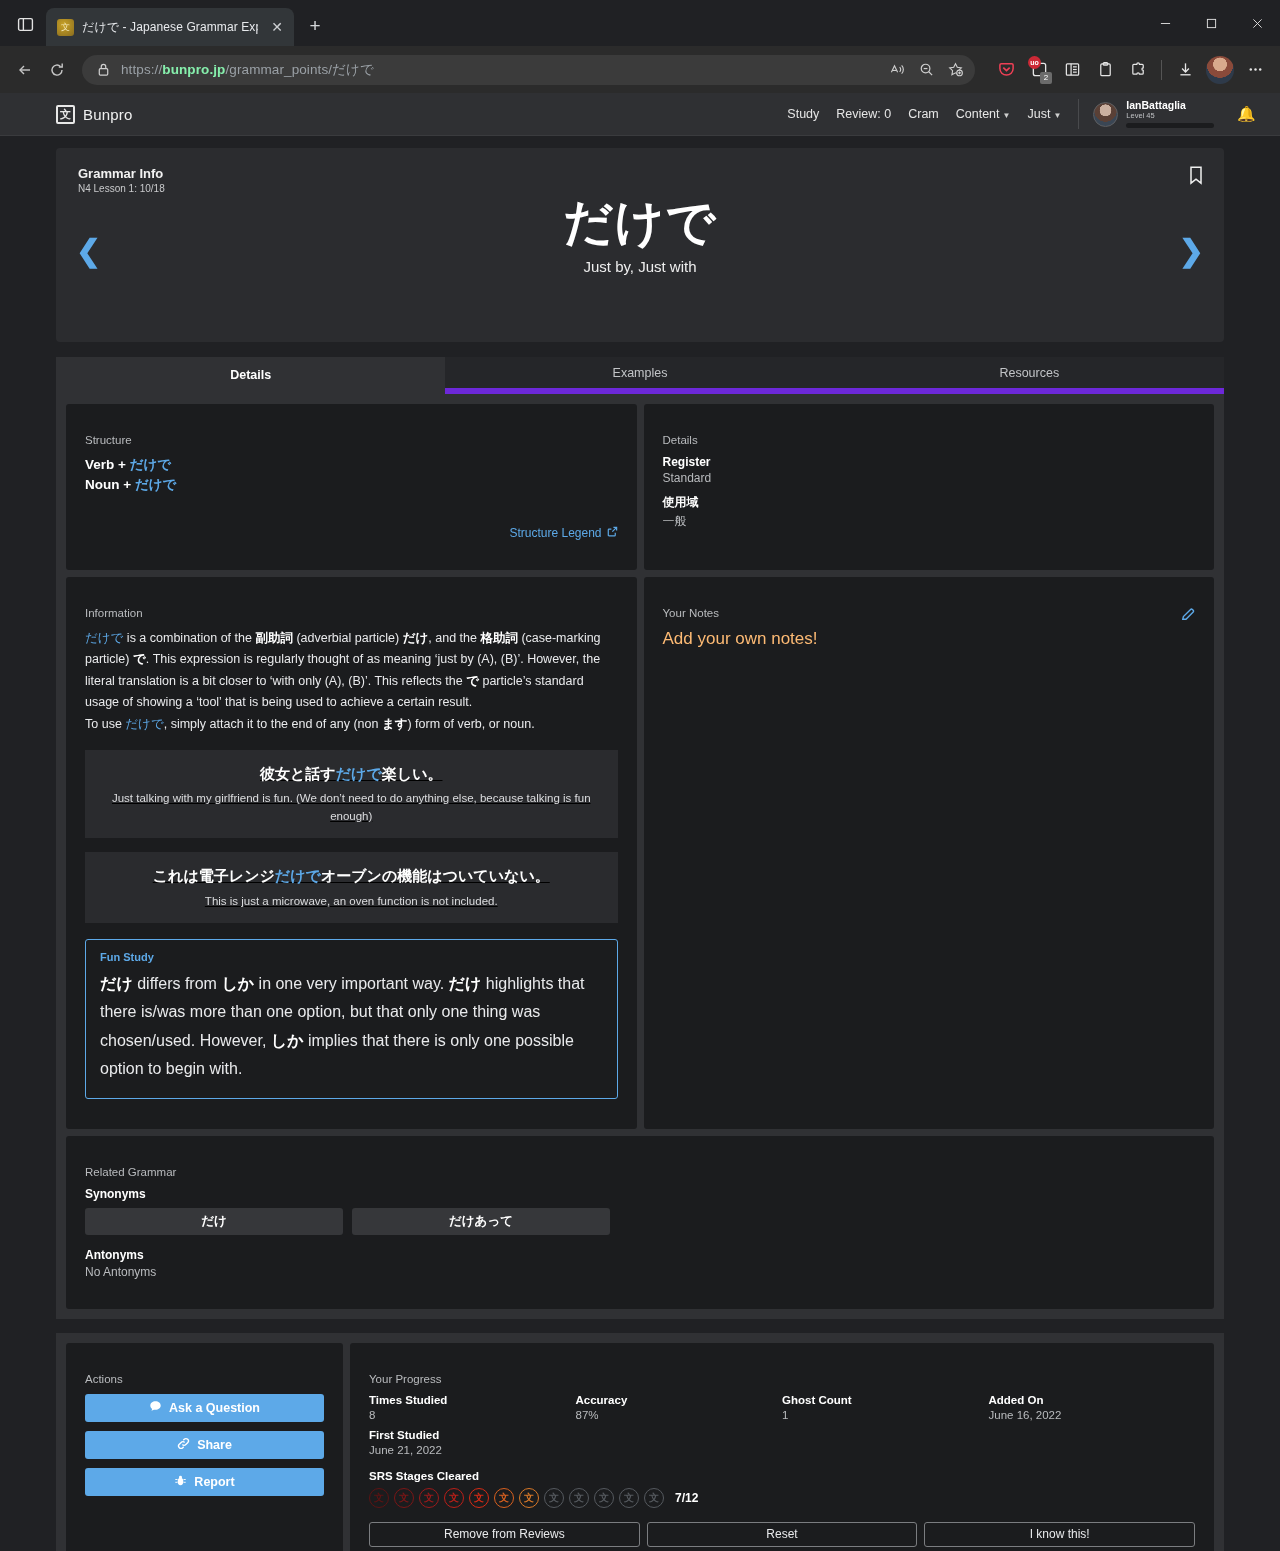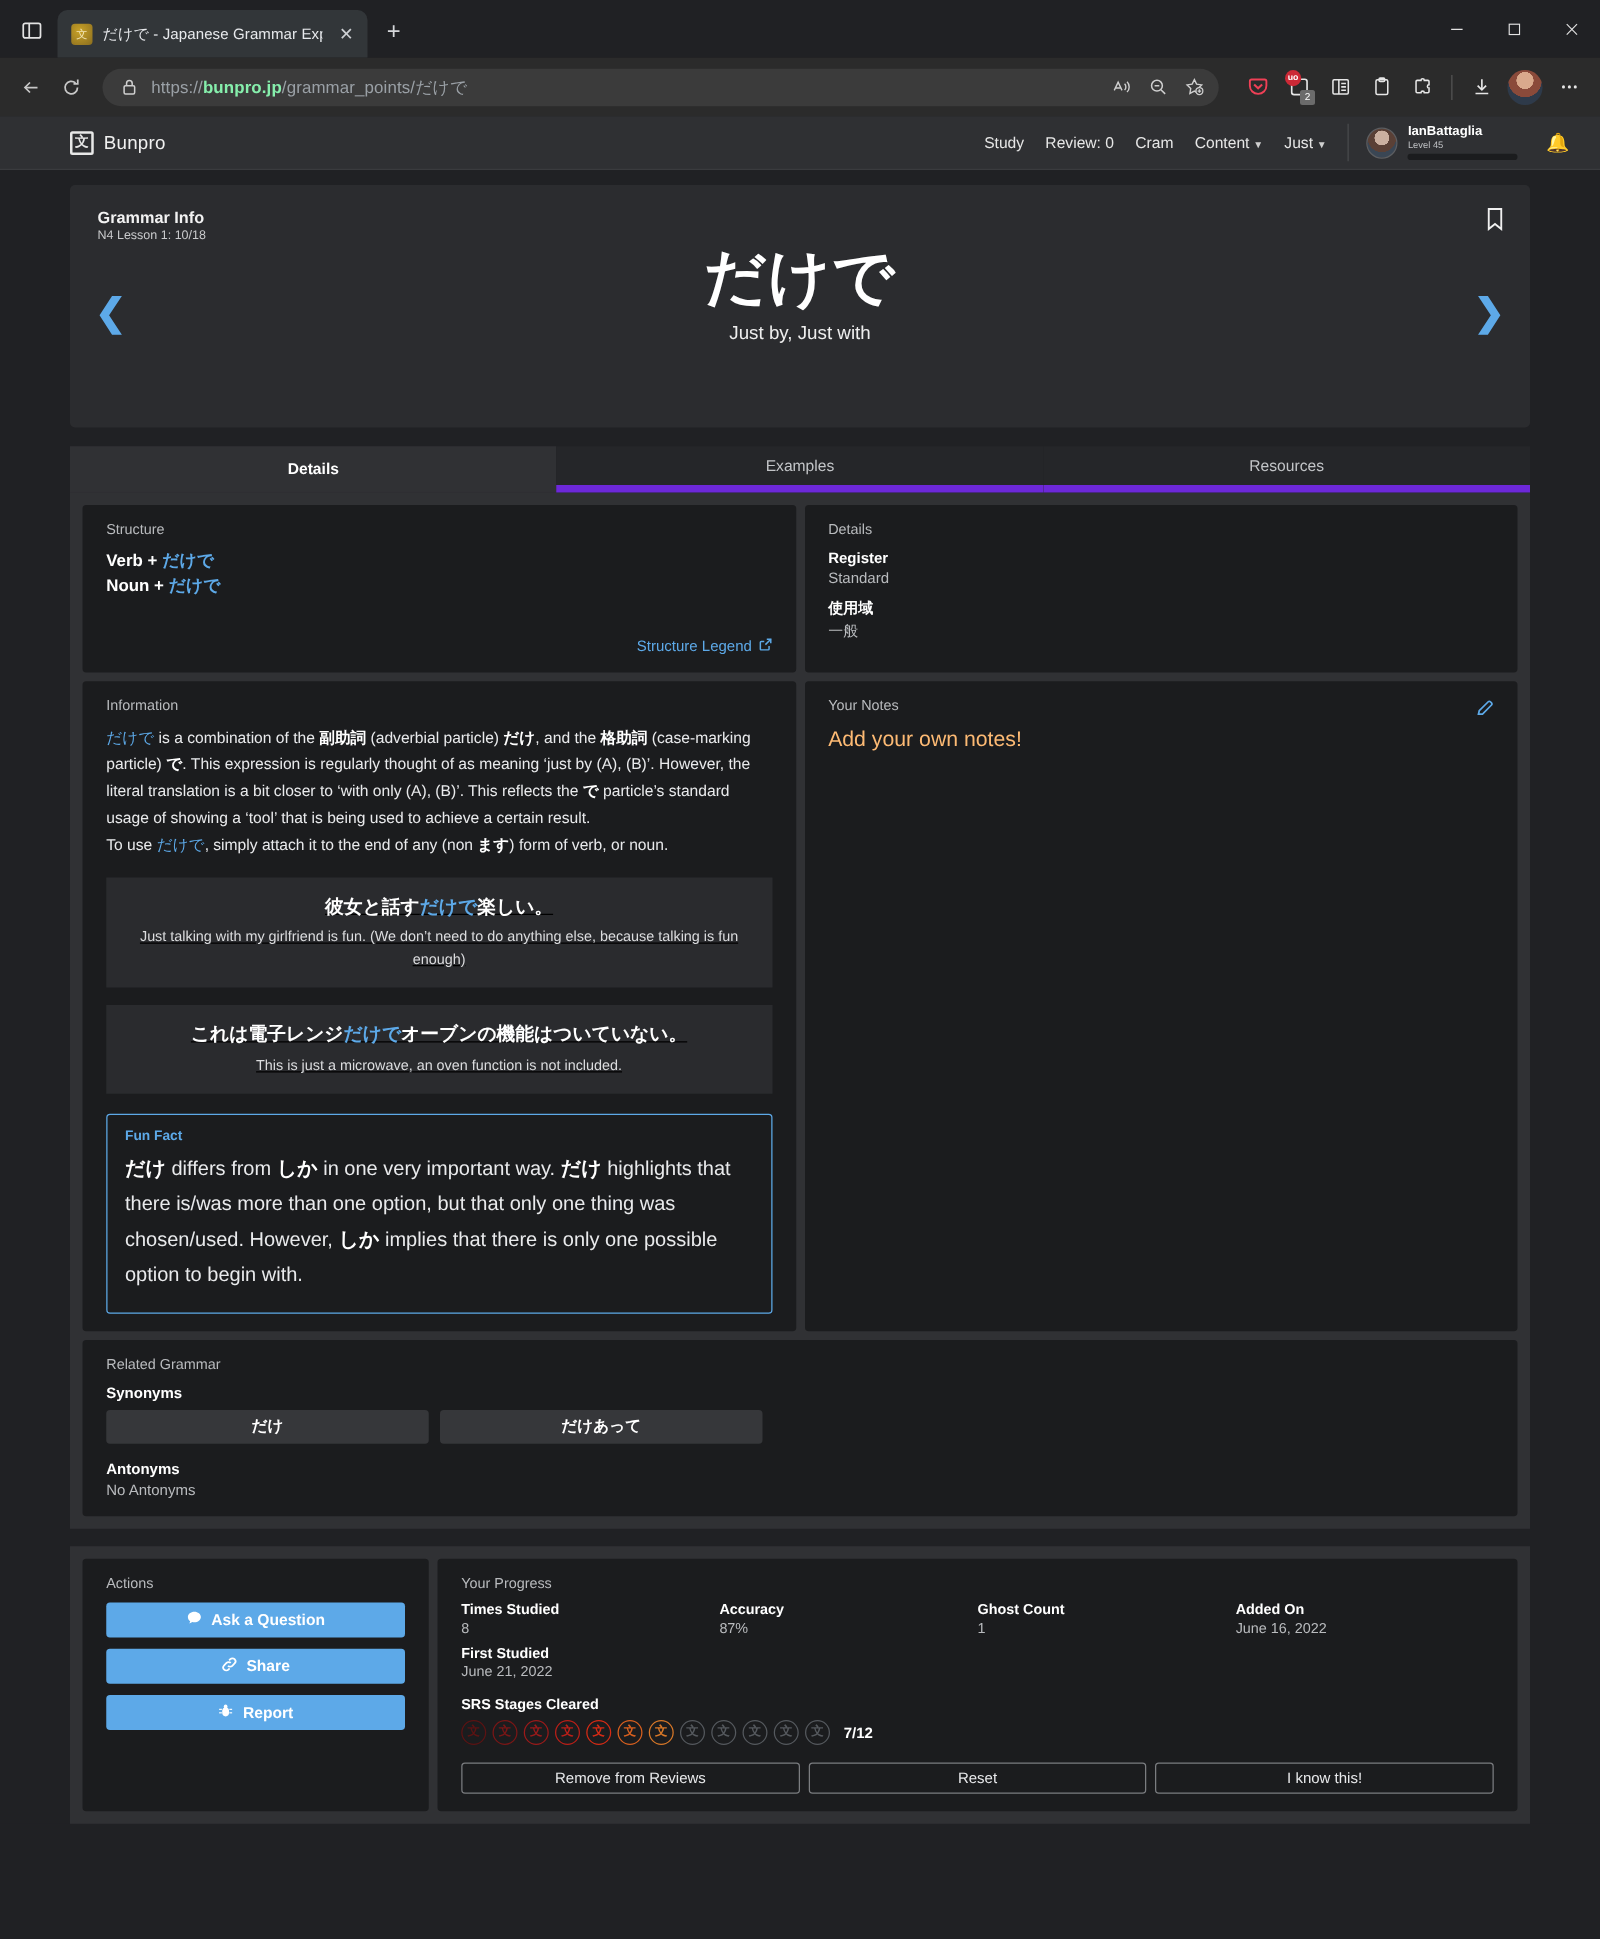--- a/index.html
+++ b/index.html
@@ -167,21 +167,21 @@
     justify-content: center; font-size: 12.5px; color: #c2c4c7;
     background: #252629; border-bottom: 6px solid #6d28d9;
   }
   .gtab.active {
     background: #303134; color: #ffffff; font-weight: 700;
     border-bottom: 1px solid #303134;
   }
 
   .panel-wrap { background: #303134; padding: 10px; }
   .grid2 { display: grid; grid-template-columns: 1fr 1fr; gap: 7px; }
-  .card { background: #1b1c1e; border-radius: 3px; padding: 14px 19px; }
+  .card { background: #1b1c1e; border-radius: 3px; padding: 30px 19px; }
   .card-label { font-size: 11.5px; color: #b9bbbe; margin-bottom: 9px; }
   .struct-line { font-size: 13.5px; color: #ffffff; font-weight: 700; line-height: 1.5; }
   .struct-line .jp { color: #5da9e8; font-weight: 700; }
   .legend-link {
     display: flex; justify-content: flex-end; align-items: center; gap: 5px;
     font-size: 12px; color: #5da9e8; margin-top: 30px;
   }
   .legend-link svg { width: 11px; height: 11px; }
   .det-key { font-size: 12px; color: #ffffff; font-weight: 700; margin-top: 2px; }
   .det-val { font-size: 12px; color: #b9bbbe; margin: 2px 0 9px; }
@@ -479,21 +479,21 @@
           <div class="ex-box">
             <div class="ex-jp"><span>彼女と話す</span><span class="hl">だけで</span><span>楽しい。</span></div>
             <div class="ex-en">Just talking with my girlfriend is fun. (We don’t need to do anything else, because talking is fun enough)</div>
           </div>
           <div class="ex-box">
             <div class="ex-jp"><span>これは電子レンジ</span><span class="hl">だけで</span><span>オーブンの機能はついていない。</span></div>
             <div class="ex-en">This is just a microwave, an oven function is not included.</div>
           </div>
 
           <div class="funfact">
-            <div class="funfact-title">Fun Fact</div>
+            <div class="funfact-title">Fun Study</div>
             <div class="funfact-body"><b>だけ</b><span> differs from </span><b>しか</b><span> in one very important way. </span><b>だけ</b><span> highlights that there is/was more than one option, but that only one thing was chosen/used. However, </span><b>しか</b><span> implies that there is only one possible option to begin with.</span></div>
           </div>
         </div>
 
         <div class="card info-card">
           <div class="notes-head">
             <div class="card-label">Your Notes</div>
             <span class="pencil">
               <svg viewBox="0 0 14 14" fill="none" stroke="currentColor" stroke-width="1.4">
                 <path d="M1.8 12.2l.6-2.6L9.6 2.4a1.2 1.2 0 0 1 1.7 0l.9.9a1.2 1.2 0 0 1 0 1.7l-7.2 7.2z"></path>

